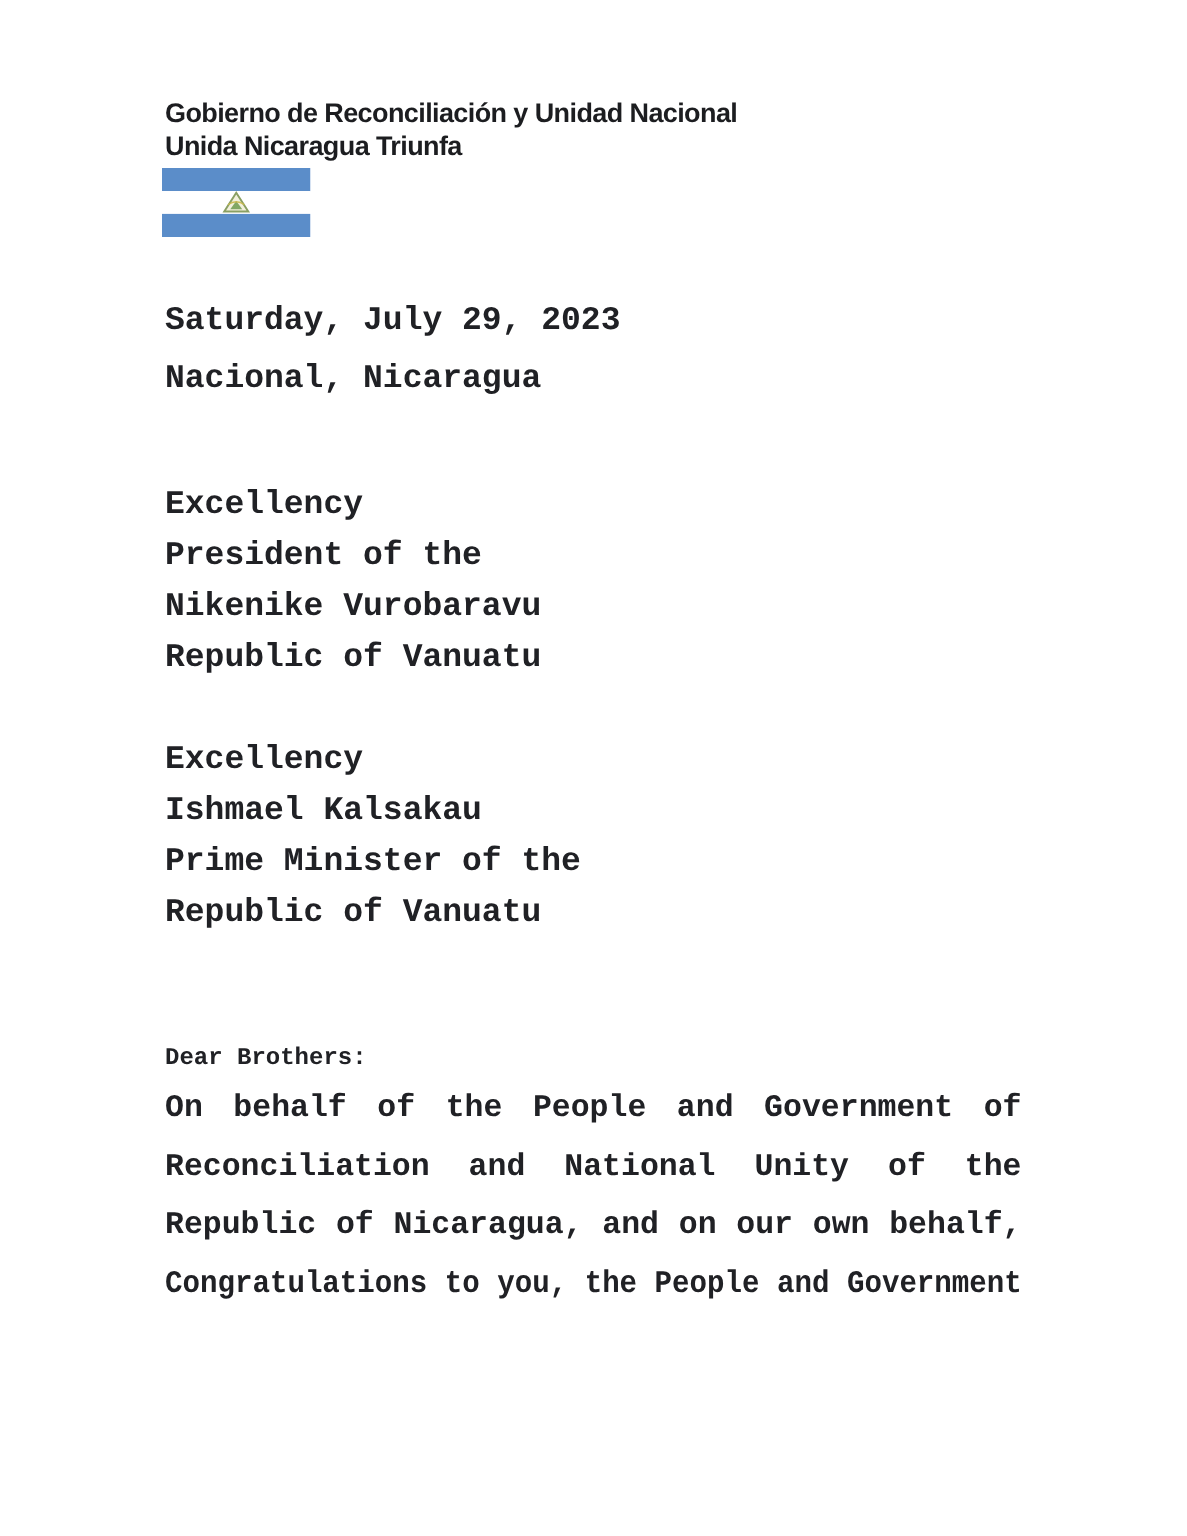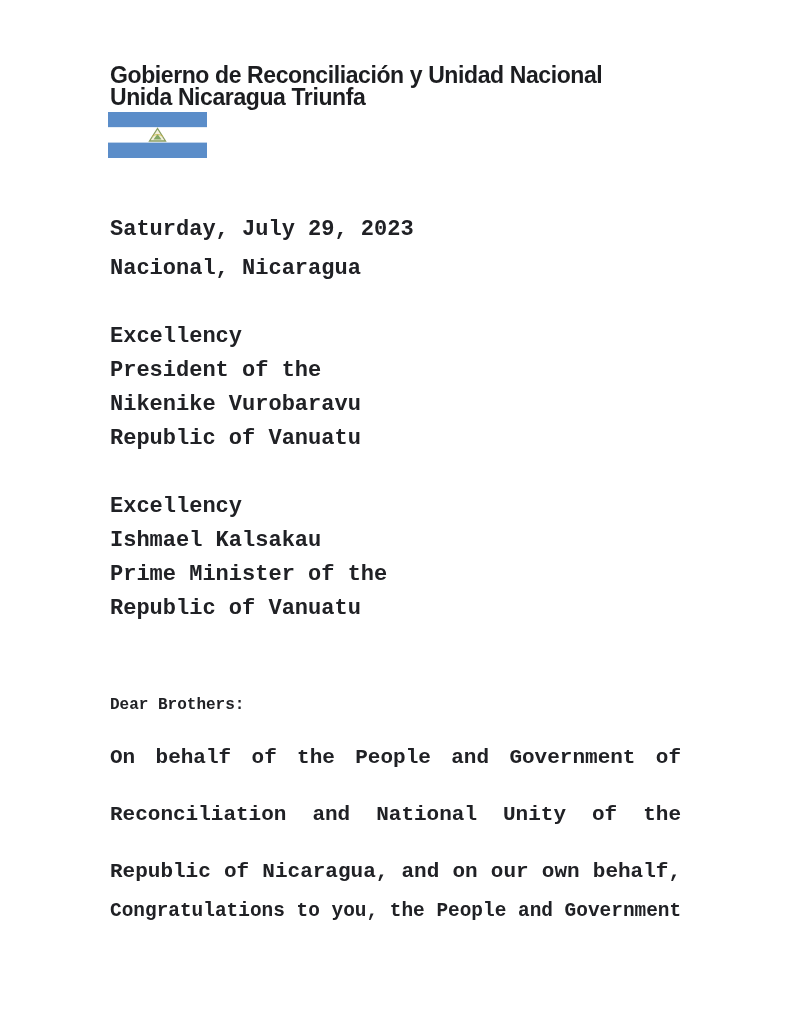--- a/index.html
+++ b/index.html
@@ -16,21 +16,21 @@
     background: #ffffff;
     overflow: hidden;
   }
   .letterhead {
     position: absolute;
     top: 64px;
     left: 110px;
     width: 600px;
     font-family: "Liberation Sans", sans-serif;
     font-weight: bold;
-    font-size: 23px;
+    font-size: 18px;
     line-height: 22px;
     letter-spacing: -0.4px;
     color: #1c1d20;
   }
   .flag {
     position: absolute;
     top: 112px;
     left: 108px;
     width: 99px;
     height: 46px;
@@ -39,31 +39,30 @@
   .mono {
     font-family: "Liberation Mono", monospace;
     font-weight: bold;
     color: #202125;
   }
   .block {
     position: absolute;
     left: 110px;
     width: 571px;
   }
-  .dateline   { top: 194px; font-size: 22px; line-height: 39px; margin-top: 16px; }
+  .dateline   { top: 194px; font-size: 22px; line-height: 39px; }
   .recipient-a{ top: 320px; font-size: 22px; line-height: 34px; }
   .recipient-b{ top: 490px; font-size: 22px; line-height: 34px; }
   .salutation { top: 692px; font-size: 16px; line-height: 26px; }
   .body-text  { top: 720px; font-size: 21px; line-height: 39px; }
   .line { white-space: pre; }
   .jline {
     text-align: justify;
     text-align-last: justify;
     white-space: normal;
-    margin-top: 18px;
   }
   .cline {
     white-space: nowrap;
     transform: scaleX(0.925);
     transform-origin: 0 50%;
   }
 </style>
 </head>
 <body>
 

